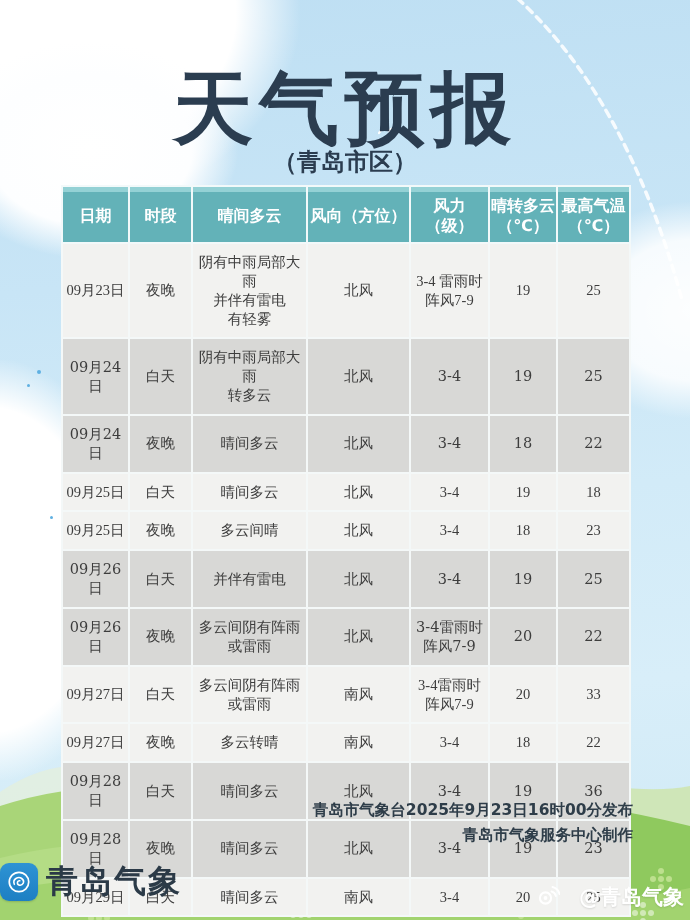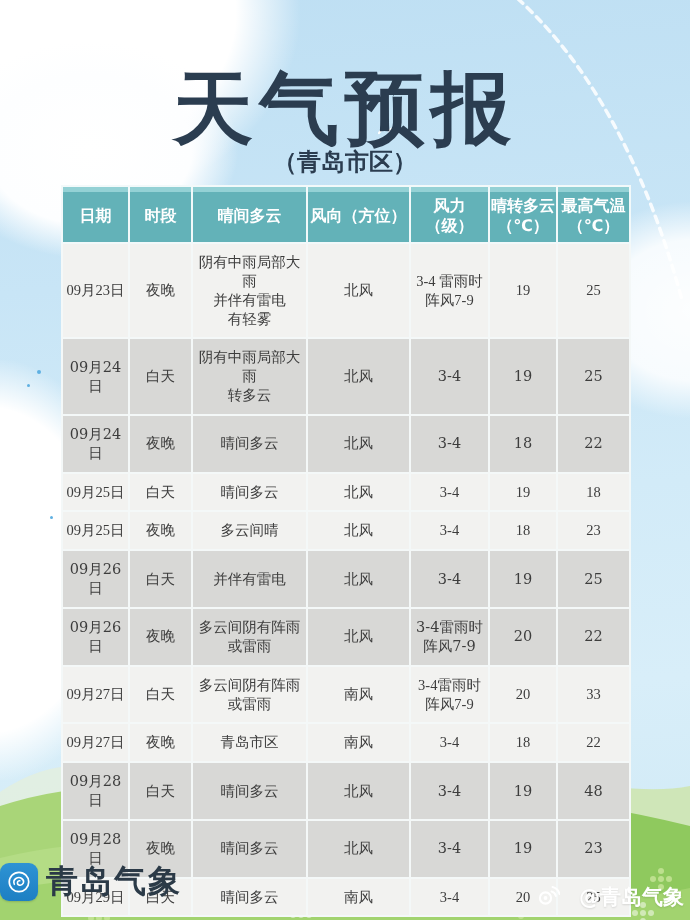--- a/index.html
+++ b/index.html
@@ -205,34 +205,34 @@
 或雷雨</td>
       <td>南风</td>
       <td>3-4雷雨时
 阵风7-9</td>
       <td>20</td>
       <td>33</td>
     </tr>
           <tr class="row-light">
       <td>09月27日</td>
       <td>夜晚</td>
-      <td>青岛市区</td>
+      <td>多云转晴</td>
       <td>南风</td>
       <td>3-4</td>
       <td>18</td>
       <td>22</td>
     </tr>
           <tr class="row-dark">
       <td>09月28日</td>
       <td>白天</td>
       <td>晴间多云</td>
       <td>北风</td>
       <td>3-4</td>
       <td>19</td>
-      <td>48</td>
+      <td>36</td>
     </tr>
           <tr class="row-dark">
       <td>09月28日</td>
       <td>夜晚</td>
       <td>晴间多云</td>
       <td>北风</td>
       <td>3-4</td>
       <td>19</td>
       <td>23</td>
     </tr>
@@ -242,20 +242,24 @@
       <td>晴间多云</td>
       <td>南风</td>
       <td>3-4</td>
       <td>20</td>
       <td>25</td>
     </tr>
         </tbody>
     </table>
   </div>
 
+  <div class="footer">
+    <div>青岛市气象台2025年9月23日16时00分发布</div>
+    <div>青岛市气象服务中心制作</div>
+  </div>
 
   <div class="logo-row">
     <div class="logo-badge">
       <svg width="28" height="28" viewBox="0 0 36 36">
         <circle cx="18" cy="18" r="12.5" fill="none" stroke="#ffffff" stroke-width="2.2"></circle>
         <path d="M12 21 Q10 16 14 13.5 Q18 11 21.5 13.5 Q25 16 23.5 19.5 Q22 22.5 18.5 22 Q15.5 21.5 16 18.5 Q16.5 16 19 16.5" fill="none" stroke="#ffffff" stroke-width="2" stroke-linecap="round"></path>
       </svg>
     </div>
     <div class="logo-text">青岛气象</div>
   </div>

